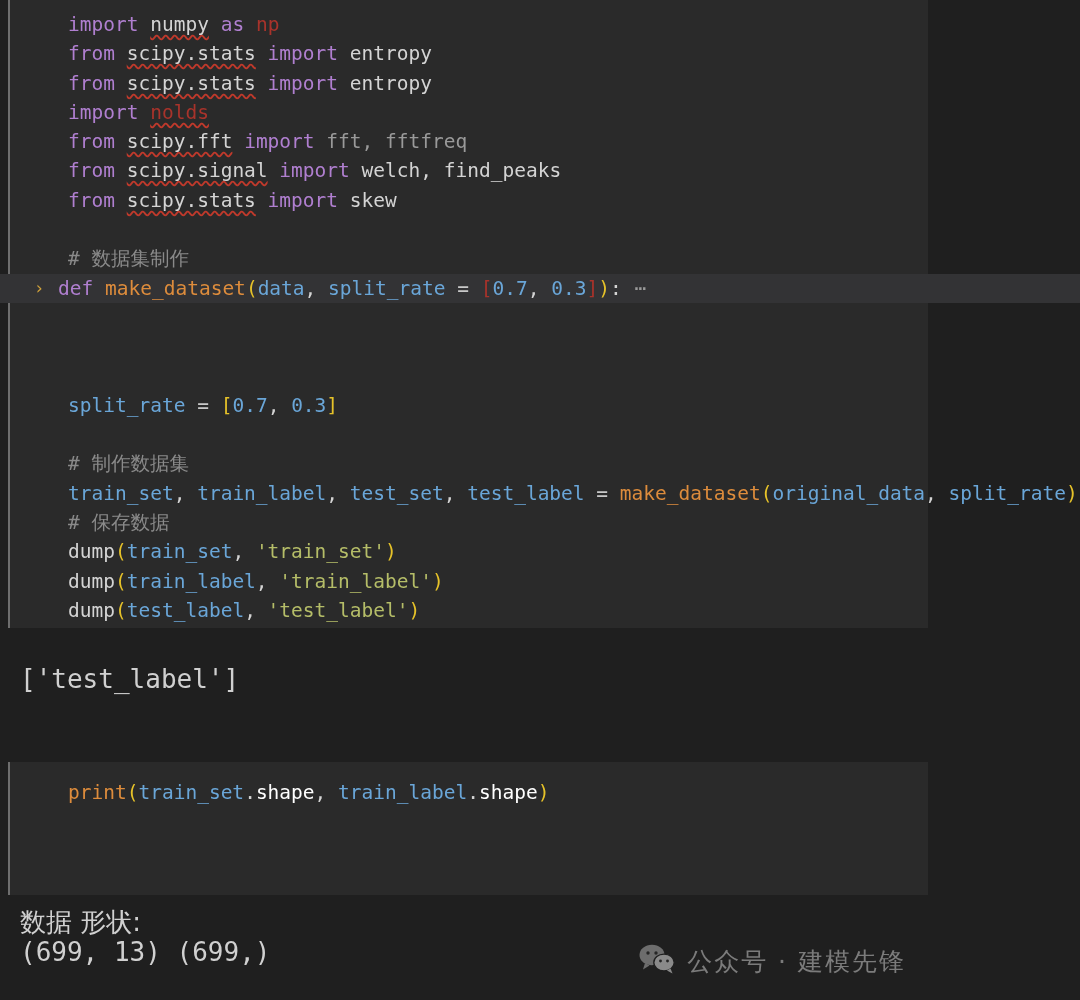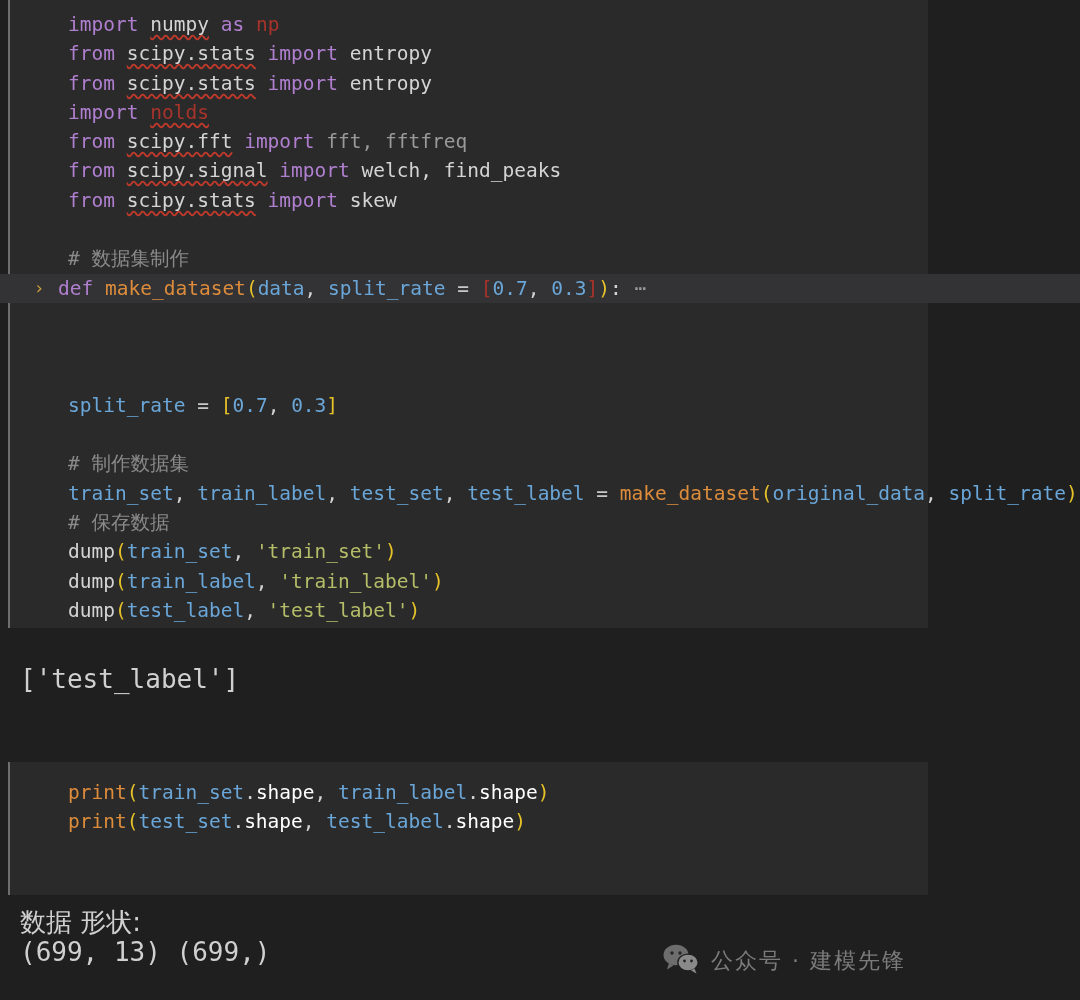--- a/index.html
+++ b/index.html
@@ -138,21 +138,21 @@
     right: 22px;
     bottom: 22px;
     display: flex;
     align-items: center;
     gap: 12px;
     opacity: 0.62;
     pointer-events: none;
   }
   .watermark .wm-text {
     color: #b4b4b4;
-    font-size: 22px;
+    font-size: 25px;
     font-family: "DejaVu Sans", "Liberation Sans", sans-serif;
     letter-spacing: 2px;
   }
   .wechat-icon { display: block; }
 </style>
 </head>
 <body>
 
 <div class="notebook">
 
@@ -181,21 +181,20 @@
     </div>
 
   <div class="output out-1" id="out1">
       <div class="oline">['test_label']</div>
     </div>
 
   <div class="spacer-1"></div>
 
   <div class="code-cell cell-2" id="cell2">
       <div class="line"><span class="fn">print</span><span class="paren">(</span><span class="var">train_set</span><span class="punct">.</span><span class="attr">shape</span><span class="punct">, </span><span class="var">train_label</span><span class="punct">.</span><span class="attr">shape</span><span class="paren">)</span></div>
-      <div class="line"><span class="fn">print</span><span class="paren">(</span><span class="var">test_set</span><span class="punct">.</span><span class="attr">shape</span><span class="punct">, </span><span class="var">test_label</span><span class="punct">.</span><span class="attr">shape</span><span class="paren">)</span></div>
     </div>
 
   <div class="output out-2" id="out2">
       <div class="oline cjkline">数据 形状:</div>
       <div class="oline">(699, 13) (699,)</div>
     </div>
 
   <div class="watermark">
     <span class="wechat-icon">
       <svg width="36" height="30" viewBox="0 0 36 30" xmlns="http://www.w3.org/2000/svg">

